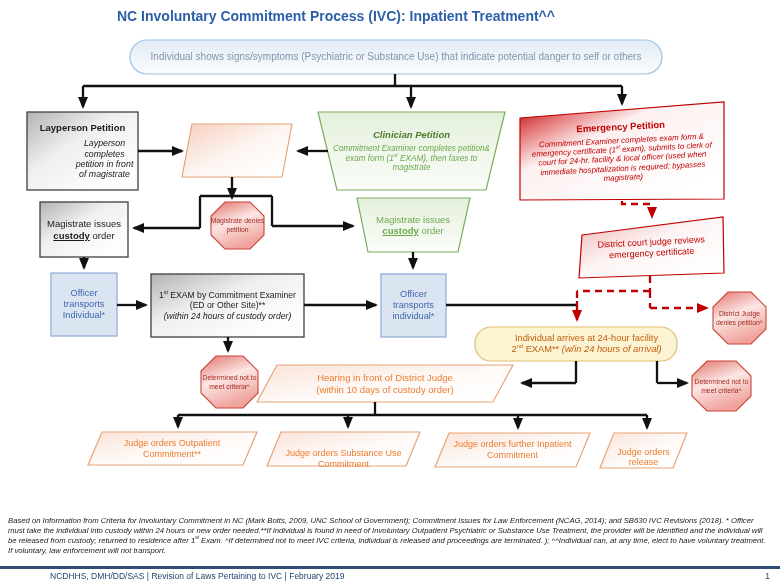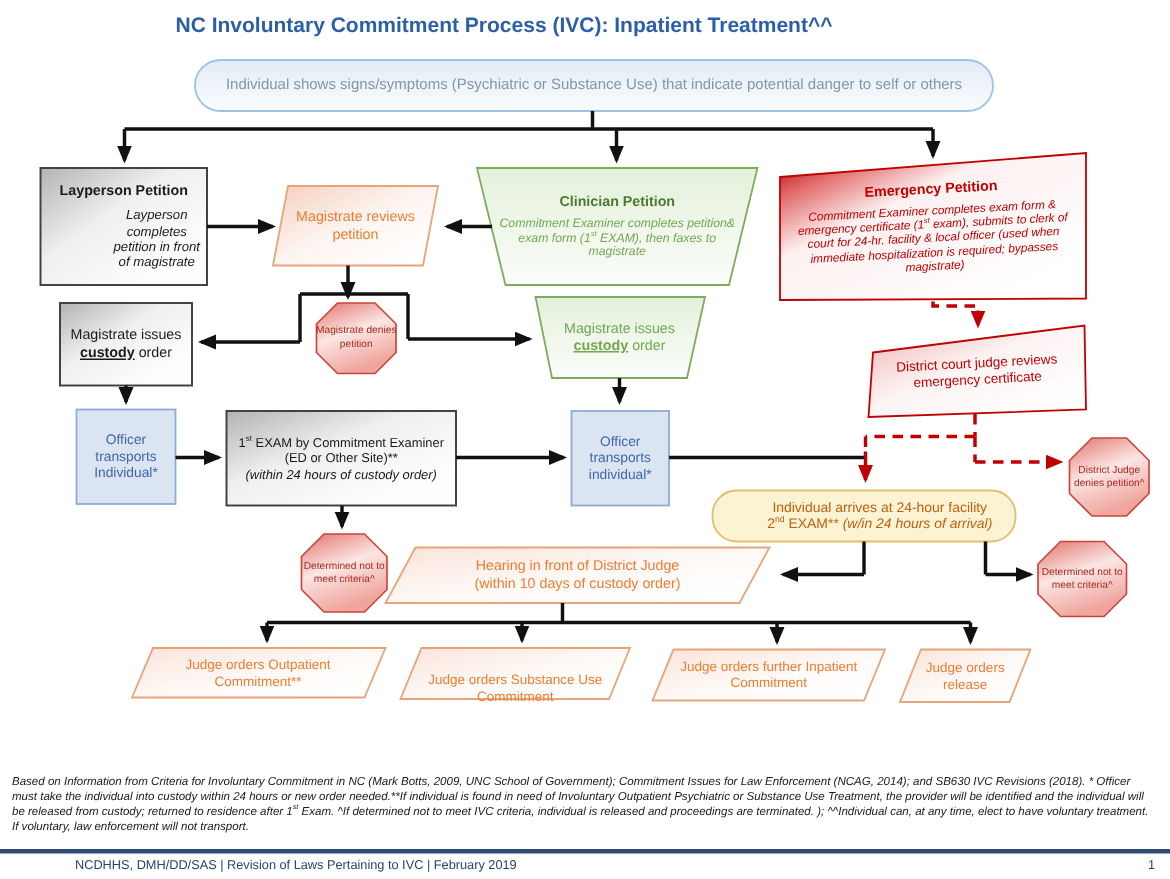--- a/index.html
+++ b/index.html
@@ -154,26 +154,23 @@
 
   <div class="node pilltext" style="left:134px;top:40px;width:524px;height:34px;">
     <span>Individual shows signs/symptoms (Psychiatric or Substance Use) that indicate potential danger to self or others</span>
   </div>
 
   <div class="node black" style="left:29px;top:114px;width:107px;height:74px;">
     <div class="bd" style="font-size:9.5px;margin-bottom:5px;">Layperson Petition</div>
     <div class="it" style="font-size:8.8px;margin-left:44px;">Layperson completes petition in front of magistrate</div>
   </div>
 
-  <div class="node orange" style="left:184px;top:124px;width:106px;height:53px;font-size:9.5px;">
-    <span>Magistrate reviews petition</span>
-  </div>
 
   <div class="node" style="left:322px;top:114px;width:179px;height:74px;">
-    <div class="bd greenH" style="font-size:9.5px;margin-bottom:4px;">Clinician Petition</div>
+    <div class="bd greenH" style="font-size:9.5px;margin-bottom:4px;font-style:italic;">Clinician Petition</div>
     <div class="it greenB" style="font-size:8.2px;width:168px;"><span>Commitment Examiner completes petition&amp; exam form (1</span><sup>st</sup><span> EXAM), then faxes to magistrate</span></div>
   </div>
 
   <div class="node red" style="left:521px;top:104px;width:202px;height:95px;transform:rotate(-3deg);">
     <div class="bd" style="font-size:9.5px;margin-bottom:4px;">Emergency Petition</div>
     <div class="it" style="font-size:7.9px;width:198px;"><span>Commitment Examiner completes exam form &amp; emergency certificate (1</span><sup>st</sup><span> exam), submits to clerk of court for 24-hr. facility &amp; local officer (used when immediate hospitalization is required; bypasses magistrate)</span></div>
   </div>
 
   <div class="node octtext" style="left:209px;top:204px;width:57px;height:43px;">
     <span>Magistrate denies petition</span>
@@ -229,21 +226,21 @@
 
   <div class="node orange" style="left:92px;top:432px;width:160px;height:33px;font-size:9px;">
     <span style="width:130px;">Judge orders Outpatient Commitment**</span>
   </div>
   <div class="node orange" style="left:271px;top:432px;width:145px;height:34px;font-size:9px;">
     <span style="width:140px;margin-top:20px;">Judge orders Substance Use Commitment</span>
   </div>
   <div class="node orange" style="left:439px;top:433px;width:147px;height:34px;font-size:9px;">
     <span style="width:145px;">Judge orders further Inpatient Commitment</span>
   </div>
-  <div class="node orange" style="left:602px;top:433px;width:83px;height:35px;font-size:9px;">
+  <div class="node orange" style="left:602px;top:433px;width:83px;height:35px;font-size:9px;justify-content:flex-end;">
     <span style="width:65px;">Judge orders release</span>
   </div>
 
   <div class="footnote">
     <span>Based on Information from Criteria for Involuntary Commitment in NC (Mark Botts, 2009, UNC School of Government); Commitment Issues for Law Enforcement (NCAG, 2014); and SB630 IVC Revisions (2018). * Officer must take the individual  into custody within 24 hours or new order needed.**If individual is found in need of Involuntary Outpatient Psychiatric or Substance Use Treatment, the provider will be identified and the individual will be released from custody; returned to residence after 1</span><sup>st</sup><span> Exam. ^If determined not to meet IVC criteria, individual is released and proceedings are terminated. ); ^^Individual can, at any time, elect to have voluntary treatment. If voluntary, law enforcement will not transport.</span>
   </div>
 
   <div class="footrule"></div>
   <div class="footer">NCDHHS, DMH/DD/SAS | Revision of Laws Pertaining to IVC | February 2019</div>
   <div class="pagenum">1</div>

